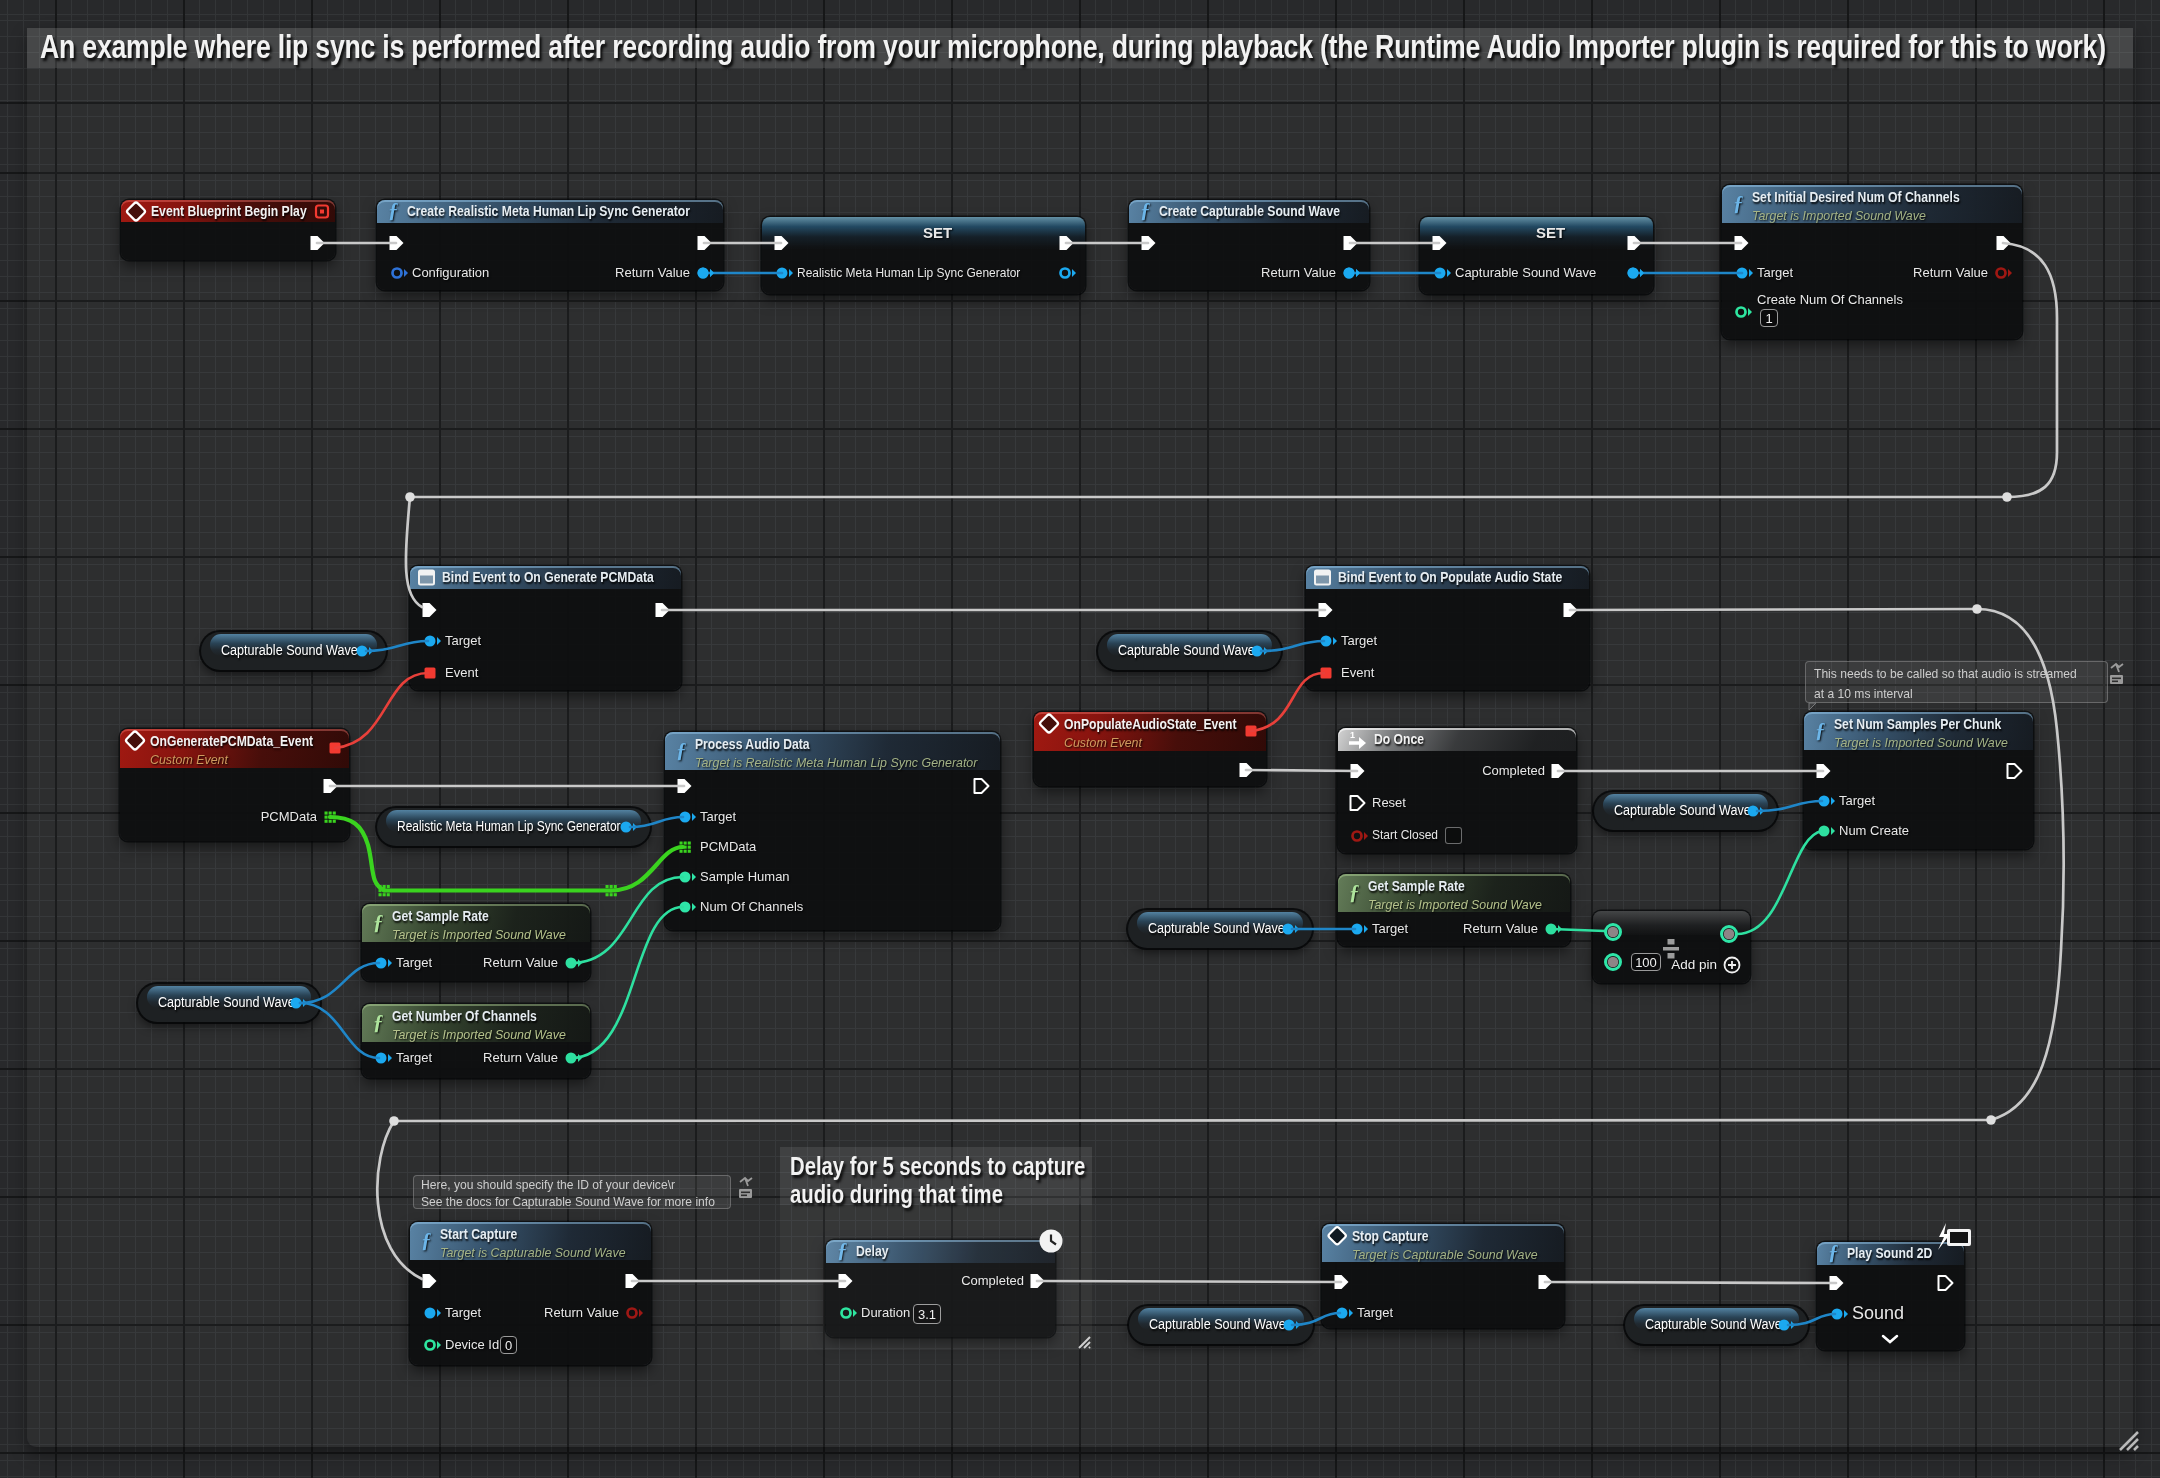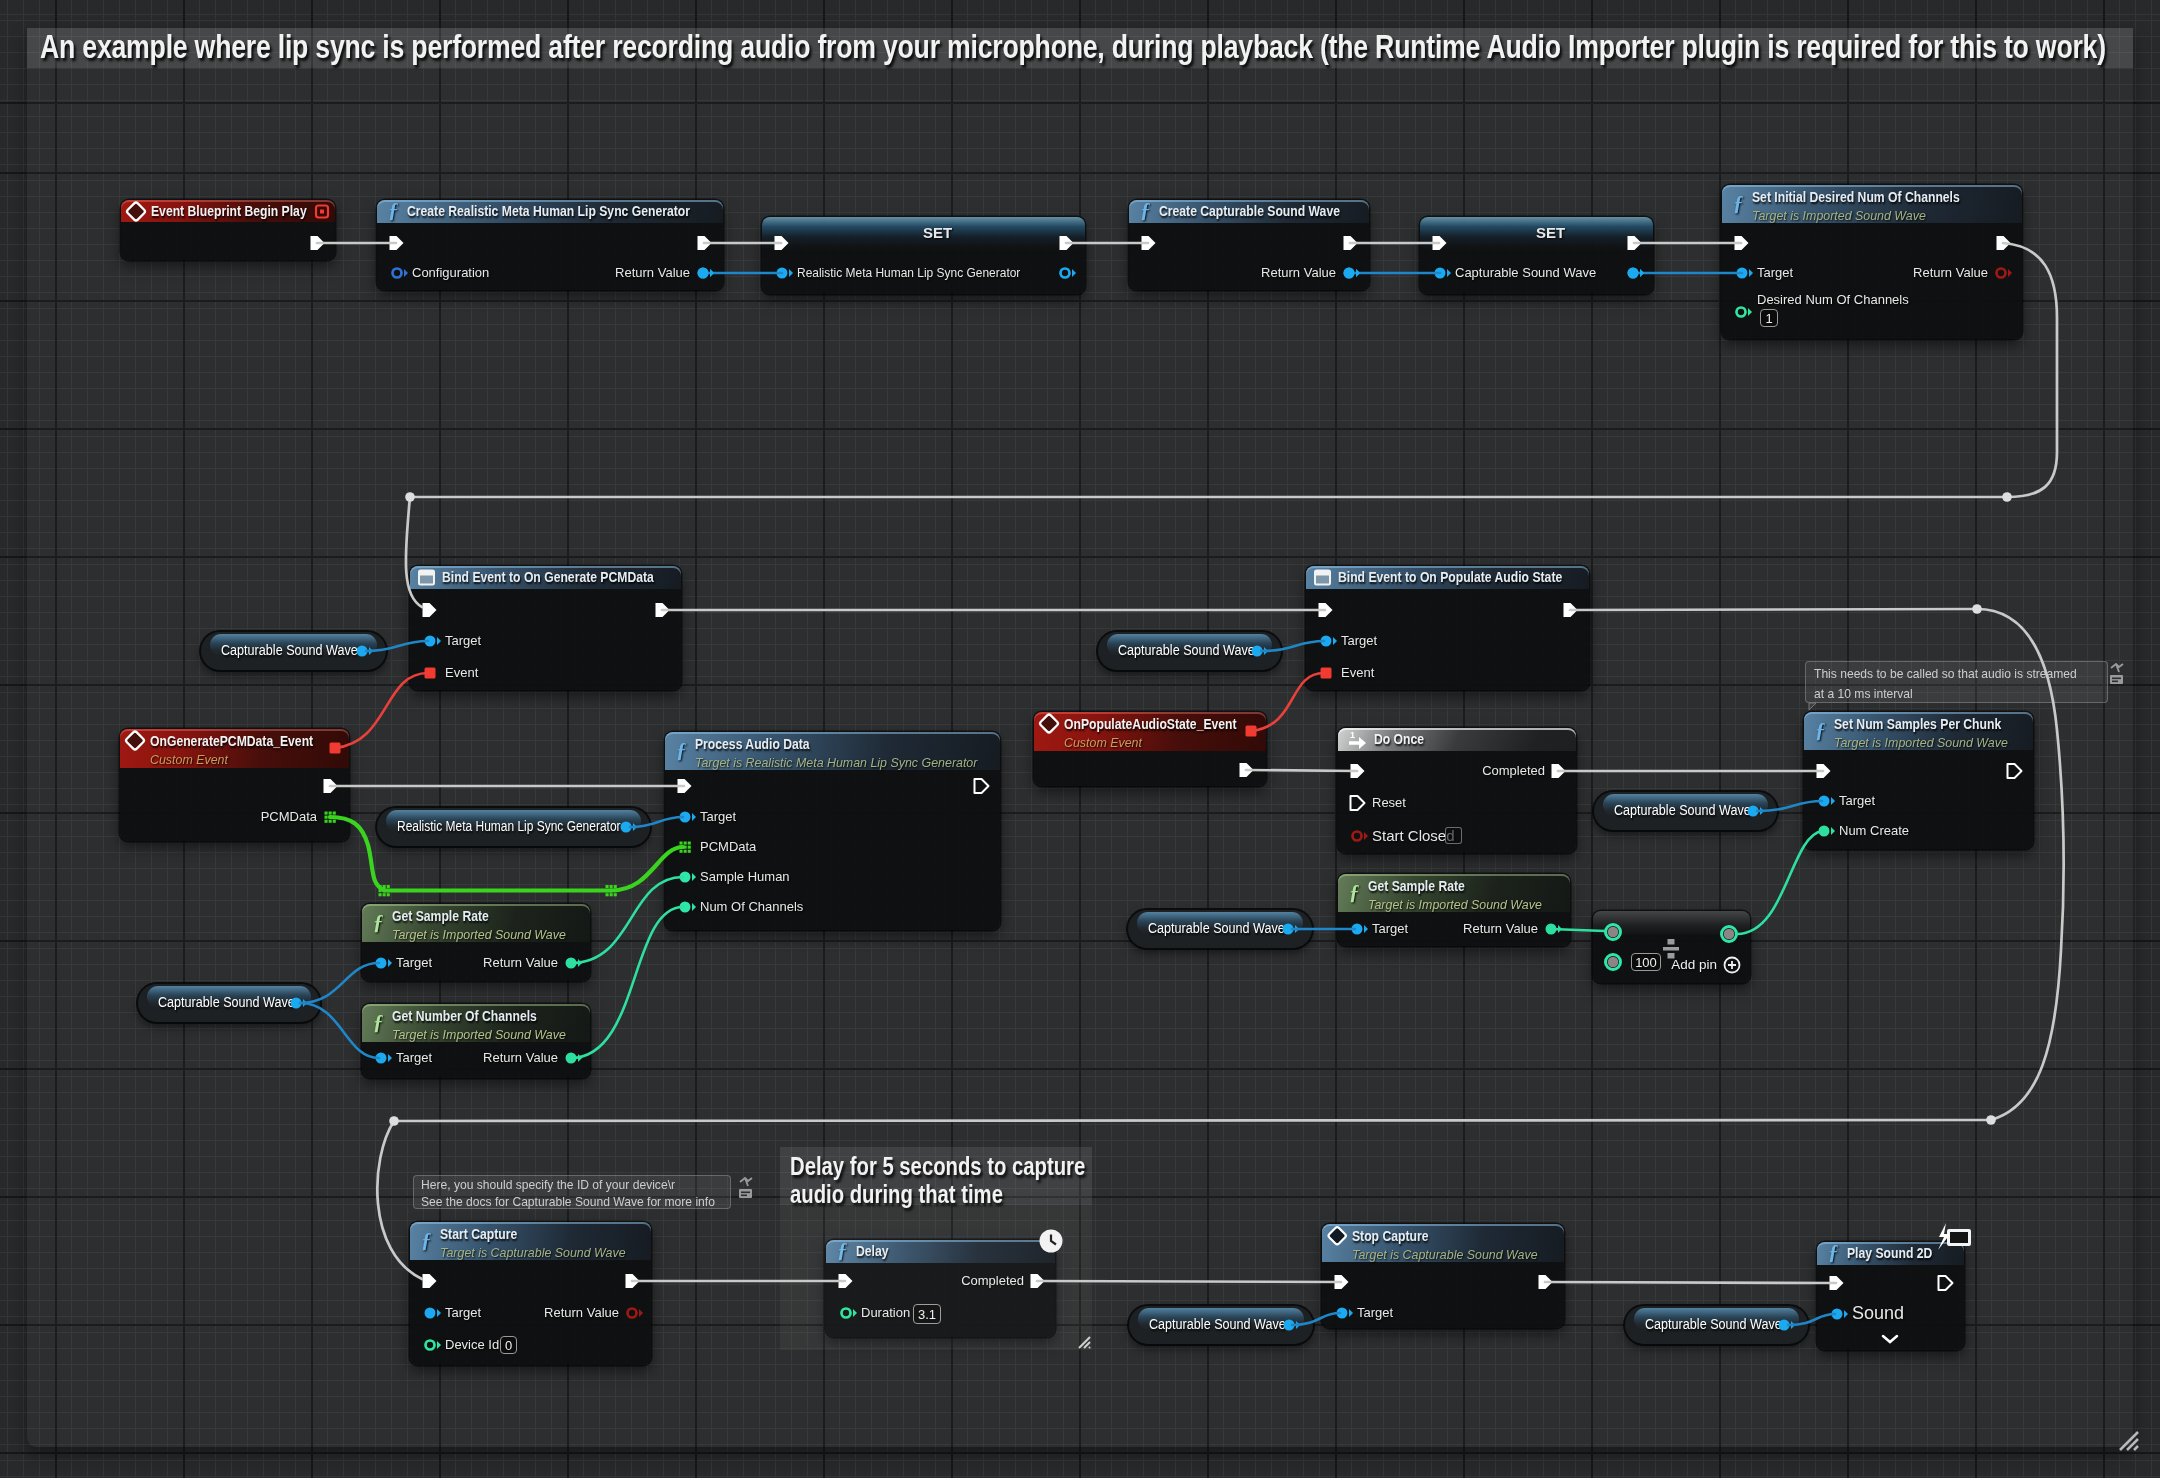--- a/index.html
+++ b/index.html
@@ -81,21 +81,21 @@
     <div class="lb" style="left:1536px;top:232.5px;font-size:15px;color:#e8e8e8;font-weight:bold;letter-spacing:0">SET</div>
     <div class="lb" style="left:1455px;top:273px;font-size:13px;color:#e8e8e8;letter-spacing:0">Capturable Sound Wave</div>
     <div class="nd" style="left:1722px;top:185px;width:300px;height:154px">
       <div class="hd hb" style="height:38px"></div>
     </div>
     <div class="lb fic2" style="left:1733px;top:204px;color:#6cb5e8">ƒ</div>
     <div class="lb tt" style="left:1752px;top:197.5px;font-size:14px;color:#e6edf2;font-weight:bold;letter-spacing:0">Set Initial Desired Num Of Channels</div>
     <div class="lb st" style="left:1752px;top:216px;font-size:12.8px;color:#a4b386;font-style:italic;letter-spacing:0">Target is Imported Sound Wave</div>
     <div class="lb" style="left:1757px;top:273px;font-size:13px;color:#e8e8e8;letter-spacing:0">Target</div>
     <div class="lb" style="right:172px;top:273px;font-size:13px;color:#e8e8e8;letter-spacing:0">Return Value</div>
-    <div class="lb" style="left:1757px;top:300px;font-size:13px;color:#e8e8e8;letter-spacing:0">Desired Num Of Channels</div>
+    <div class="lb" style="left:1757px;top:300px;font-size:13px;color:#e8e8e8;letter-spacing:0">Create Num Of Channels</div>
     <div class="vbox" style="left:1760px;top:309px;width:18px;height:18px;font-size:13px">1</div>
     <div class="nd" style="left:410px;top:566px;width:271px;height:124px">
       <div class="hd hb" style="height:23px"></div>
     </div>
     <div class="lb tt" style="left:442px;top:578.0px;font-size:14px;color:#e6edf2;font-weight:bold;letter-spacing:0">Bind Event to On Generate PCMData</div>
     <div class="lb" style="left:445px;top:641px;font-size:13px;color:#e8e8e8;letter-spacing:0">Target</div>
     <div class="lb" style="left:445px;top:673px;font-size:13px;color:#e8e8e8;letter-spacing:0">Event</div>
     <div class="pill" style="left:201px;top:632px;width:185px;height:38px">
       <span style="">Capturable Sound Wave</span>
     </div>
@@ -150,21 +150,21 @@
       <div class="hd hr" style="height:39px"></div>
     </div>
     <div class="lb tt" style="left:1064px;top:724.5px;font-size:14px;color:#f2f2f2;font-weight:bold;letter-spacing:0">OnPopulateAudioState_Event</div>
     <div class="lb st" style="left:1064px;top:743px;font-size:12.8px;color:#cf9a5e;font-style:italic;letter-spacing:0">Custom Event</div>
     <div class="nd" style="left:1338px;top:728px;width:238px;height:125px">
       <div class="hd hgr" style="height:23px"></div>
     </div>
     <div class="lb tt" style="left:1374px;top:740.0px;font-size:14px;color:#f2f2f2;font-weight:bold;letter-spacing:0">Do Once</div>
     <div class="lb" style="right:615px;top:771px;font-size:13px;color:#e8e8e8;letter-spacing:0">Completed</div>
     <div class="lb" style="left:1372px;top:803px;font-size:13px;color:#e8e8e8;letter-spacing:0">Reset</div>
-    <div class="lb" style="left:1372px;top:836px;font-size:15px;color:#e8e8e8;letter-spacing:0">Start Closed</div>
+    <div class="lb" style="left:1372px;top:836px;font-size:12px;color:#e8e8e8;letter-spacing:0">Start Closed</div>
     <div class="chk" style="left:1445px;top:827px"></div>
     <div class="nd" style="left:1804px;top:712px;width:229px;height:137px">
       <div class="hd hb" style="height:38px"></div>
     </div>
     <div class="lb fic2" style="left:1815px;top:731px;color:#6cb5e8">ƒ</div>
     <div class="lb tt" style="left:1834px;top:724.5px;font-size:14px;color:#e6edf2;font-weight:bold;letter-spacing:0">Set Num Samples Per Chunk</div>
     <div class="lb st" style="left:1834px;top:743px;font-size:12.8px;color:#a4b386;font-style:italic;letter-spacing:0">Target is Imported Sound Wave</div>
     <div class="lb" style="left:1839px;top:801px;font-size:13px;color:#e8e8e8;letter-spacing:0">Target</div>
     <div class="lb" style="left:1839px;top:831px;font-size:13px;color:#e8e8e8;letter-spacing:0">Num Create</div>
     <div class="nd" style="left:1338px;top:874px;width:232px;height:72px">

